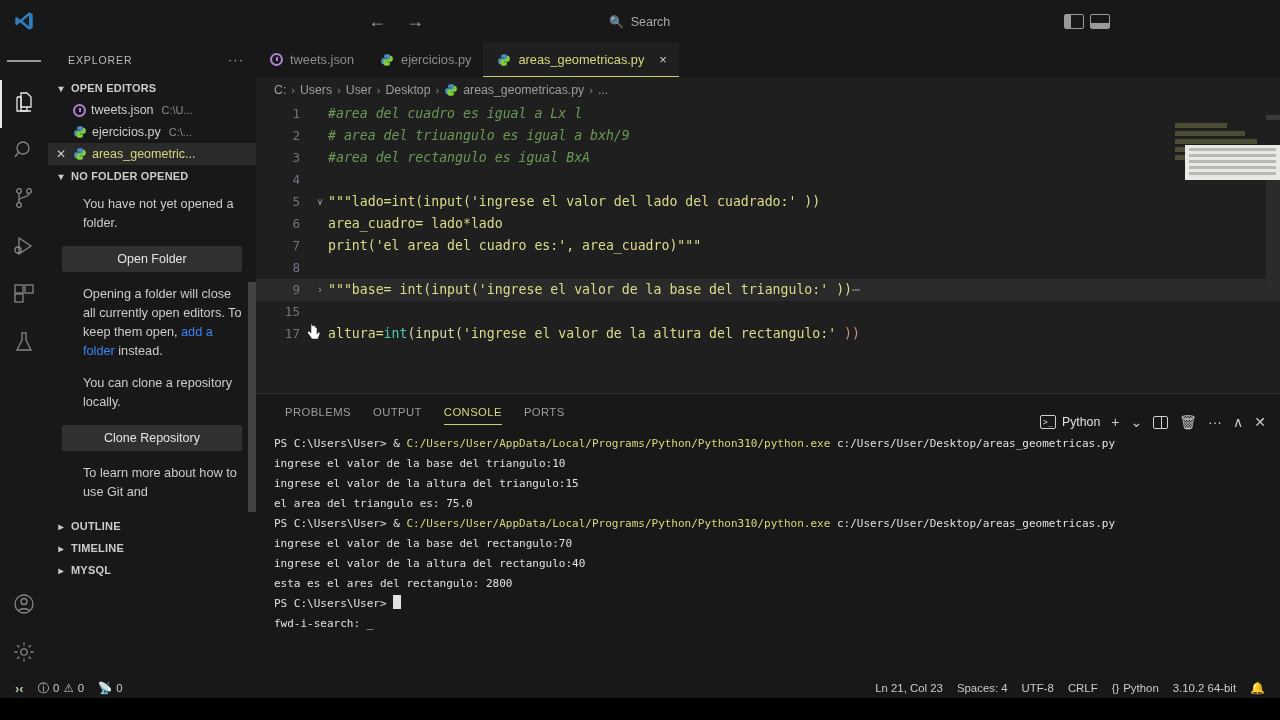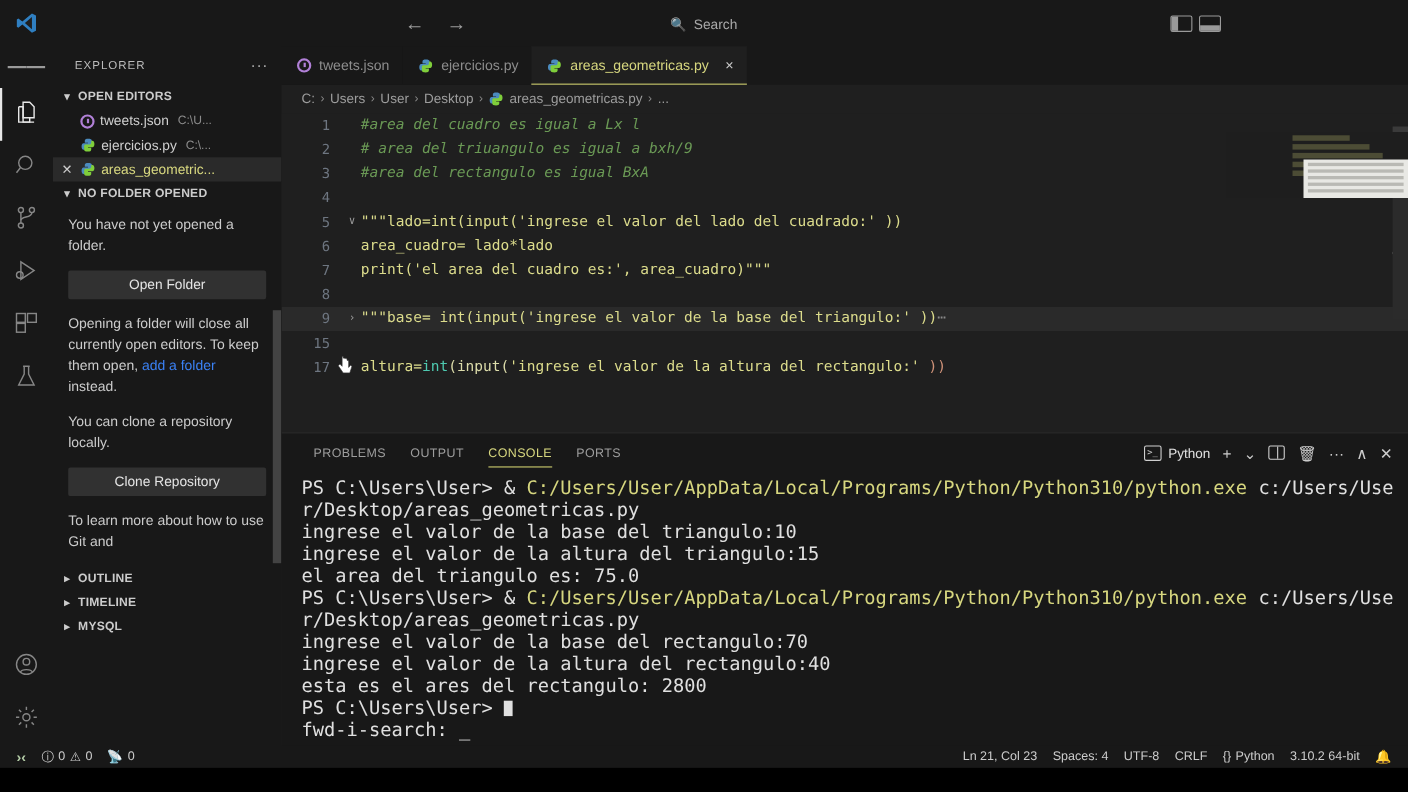--- a/index.html
+++ b/index.html
@@ -116,21 +116,21 @@
   .sb-file.active { background: #2a2a2a; color: #d7d77f; }
   .sb-file .closex { width:14px; color:#cccccc; font-size:12px; text-align:center; margin-left:-16px; }
   .sb-file .spacerx { width:14px; margin-left:-16px; }
   .sb-file .fname { overflow:hidden; text-overflow:ellipsis; }
   .sb-file .fpath { color:#8b8b8b; font-size:11px; margin-left:3px; }
   .ico-json { width:13px;height:13px;border-radius:50%;border:2px solid #b180d7;display:inline-block;position:relative;flex:0 0 auto;}
   .ico-json::after{content:'';position:absolute;left:4px;top:2px;width:1.5px;height:4px;background:#b180d7;}
   .ico-py { width:14px;height:14px;flex:0 0 auto; }
 
   .sb-body { padding: 8px 14px 0 14px; color:#cccccc; font-size:12.7px; line-height:19px;}
-  .sb-body p { margin-bottom: 13px; }
+  .sb-body p { margin-bottom: 13px; margin-left: 21px; }
   .sb-btn {
     display:block; width:100%; height:26px; line-height:26px;
     background:#313131; color:#e4e4e4; text-align:center;
     font-size:12.5px; border:none; border-radius:2px; margin-bottom:13px;
     font-family:"Liberation Sans",sans-serif;
   }
   .sb-link { color: #3b82f6; }
   .sb-bottom-sections { margin-top: 2px; }
   .sb-scroll {
     position:absolute; right:0; top:240px; width:8px; height:230px;
@@ -214,21 +214,21 @@
   }
 
   
   .panel {
     position:absolute; left:0; bottom:0;
     width:1024px; height:285px;
     background:#181818;
     border-top:1px solid #2b2b2b;
   }
   .panel-head {
-    height:35px; display:flex; align-items:center;
+    height:35px; display:flex; align-items:flex-end;
     padding-left:18px;
   }
   .ptab {
     position:relative; height:35px; display:flex; align-items:center;
     padding:0 11px; color:#9d9d9d; font-size:11.3px; letter-spacing:.4px;
   }
   .ptab.active { color:#d7d77f; }
   .ptab.active::after{
     content:''; position:absolute; left:11px; right:11px; bottom:4px; height:1.5px;
     background:#cdcd6e;
@@ -243,21 +243,21 @@
     font-size:8px; color:#cfcfcf; display:flex; align-items:center;
     padding-left:2px; font-family:"DejaVu Sans Mono",monospace;
   }
   .pa-ico { color:#cccccc; font-size:14px; line-height:1; }
   .pa-split { width:15px;height:13px;border:1.3px solid #cfcfcf;border-radius:2px;position:relative;}
   .pa-split::after{content:'';position:absolute;left:50%;top:0;bottom:0;width:1.3px;background:#cfcfcf;}
 
   .terminal {
     padding: 5px 0 0 18px;
     font-family:"DejaVu Sans Mono", monospace;
-    font-size:17px;
+    font-size:11px;
     line-height:20px;
     color:#cccccc;
     white-space:pre-wrap;
     word-break:break-all;
   }
   .t-yellow { color:#d7d77f; }
   .t-white { color:#e0e0e0; }
   .t-cursor {
     display:inline-block; width:8px; height:14px; background:#e0e0e0;
     vertical-align:-2px;

